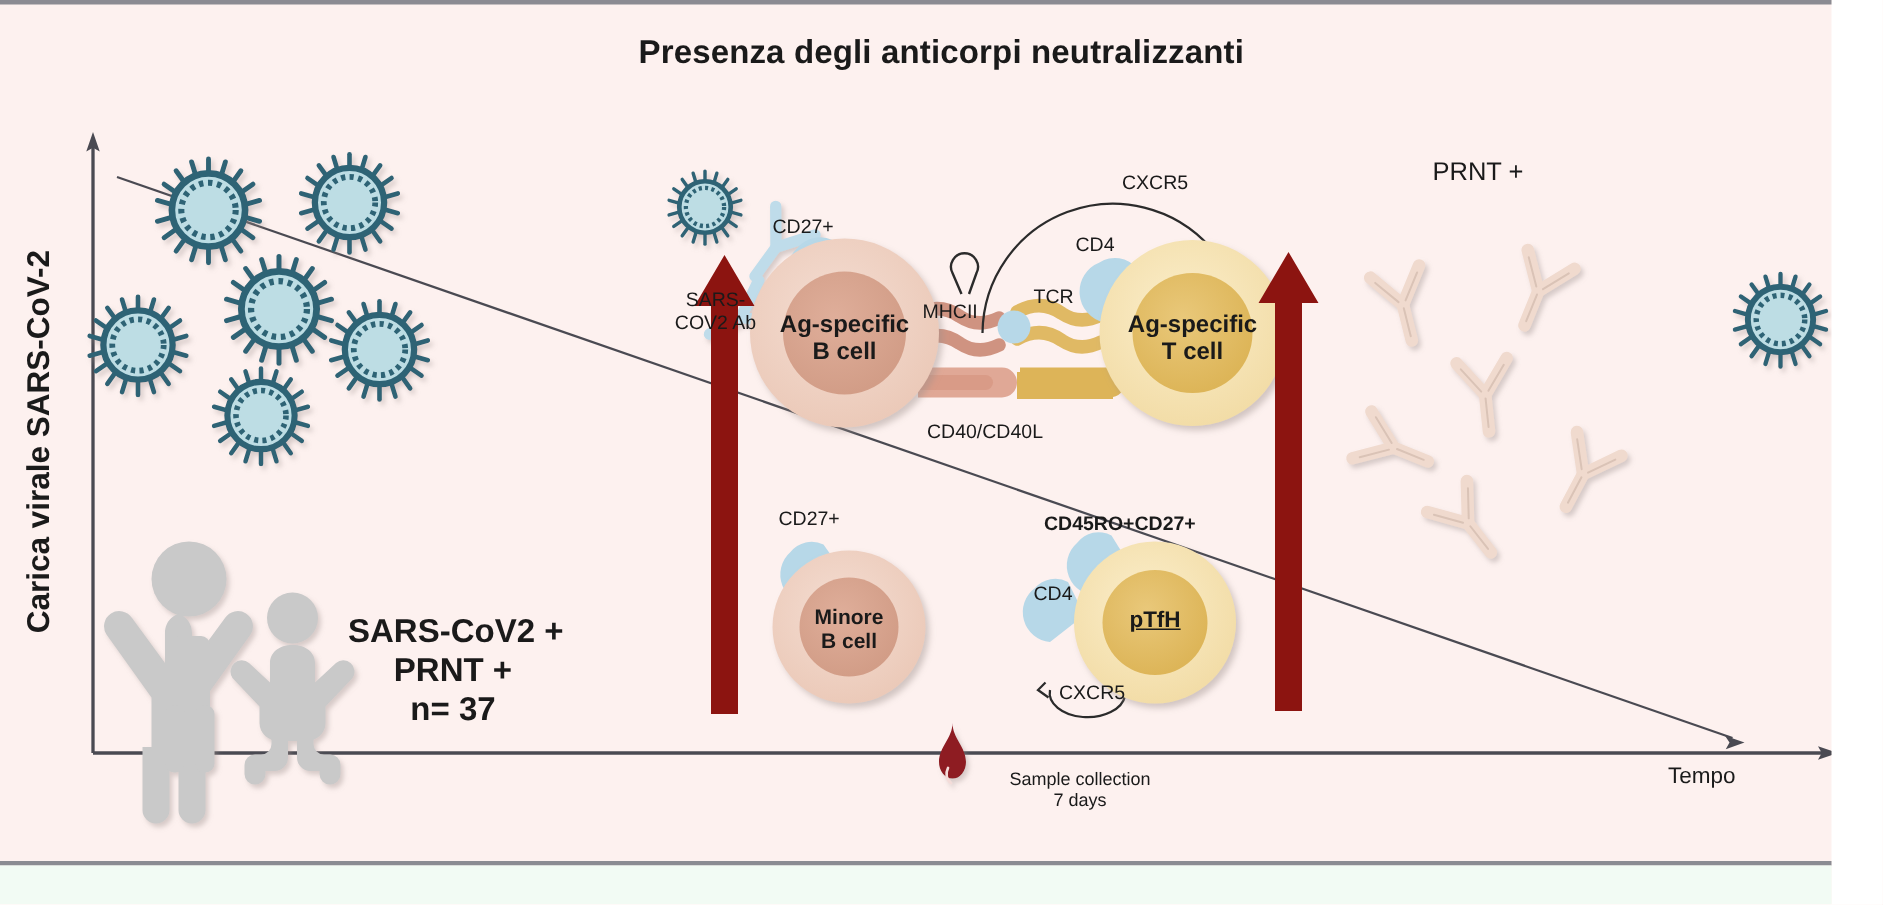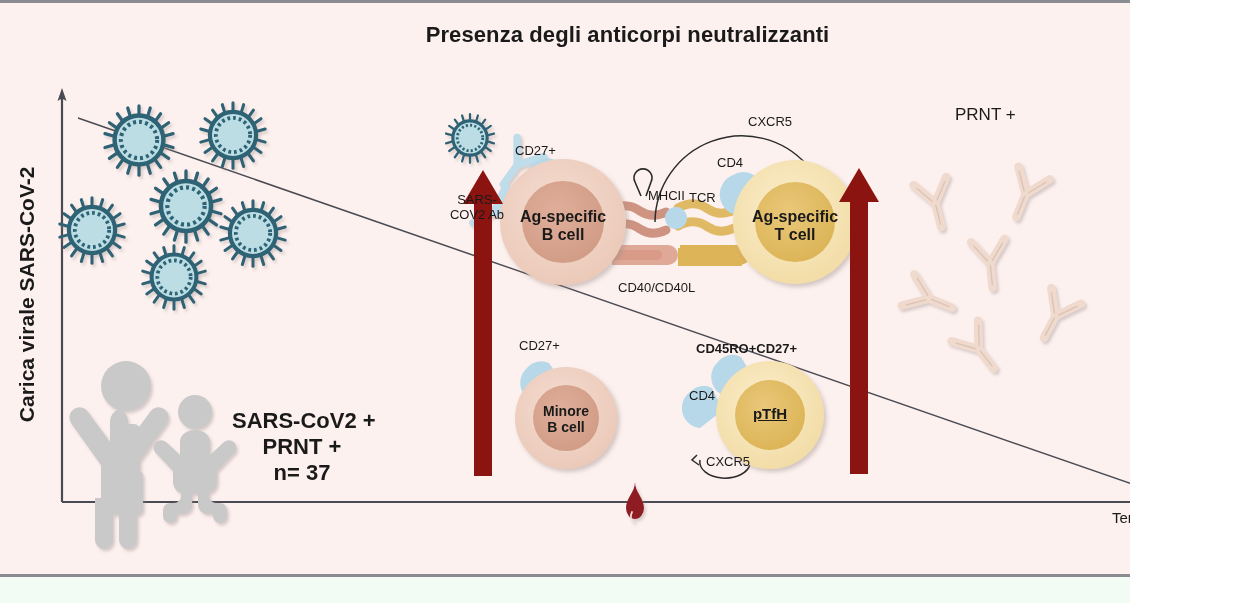--- a/index.html
+++ b/index.html
@@ -1,17 +1,17 @@
 <!DOCTYPE html>
 <html><head>
 <meta charset="utf-8">
 <style>
   html,body{margin:0;padding:0;background:#ffffff;}
   #page{
-    position:relative;width:1130px;height:603px;overflow:hidden;
+    position:relative;width:1221px;height:603px;overflow:hidden;
     background:#fdf1ef;
     font-family:"Liberation Sans", sans-serif;
     color:#1a1a1a;
   }
   #topline{position:absolute;left:0;top:0;width:1255px;height:3px;background:#8b8b92;}
   #botline{position:absolute;left:0;top:574px;width:1255px;height:3px;background:#8b8b92;}
   #botfill{position:absolute;left:0;top:577px;width:1255px;height:26px;background:#f2fbf4;}
 
   .txt{position:absolute;white-space:pre;line-height:1.18;}
 
@@ -264,30 +264,32 @@
   <div class="txt" id="title">Presenza degli anticorpi neutralizzanti</div>
 
   <div class="txt" id="ylabel">Carica virale SARS-CoV-2</div>
 
   <div class="txt" id="tempo">Tempo</div>
 
   <div class="txt" id="cohort">SARS-CoV2 +
 PRNT +
 n= 37</div>
 
+  <div class="txt" id="sample">Sample collection
+7 days</div>
 
   <div class="txt" id="prntplus">PRNT +</div>
 
 
   <div class="txt lbl" style="left:515px;top:143px;">CD27+</div>
 
   <div class="txt lbl" style="left:434px;top:192px;width:86px;text-align:center;">SARS-
 COV2 Ab</div>
 
-  <div class="txt lbl" style="left:615px;top:188px;margin-left:33px;">MHCII</div>
+  <div class="txt lbl" style="left:615px;top:200px;">MHCII</div>
 
   <div class="txt lbl" style="left:689px;top:190px;">TCR</div>
 
   <div class="txt lbl" style="left:717px;top:155px;">CD4</div>
 
   <div class="txt lbl" style="left:748px;top:114px;">CXCR5</div>
 
   <div class="txt lbl" style="left:618px;top:280px;">CD40/CD40L</div>
 
   <div class="txt lbl" style="left:519px;top:338px;">CD27+</div>

